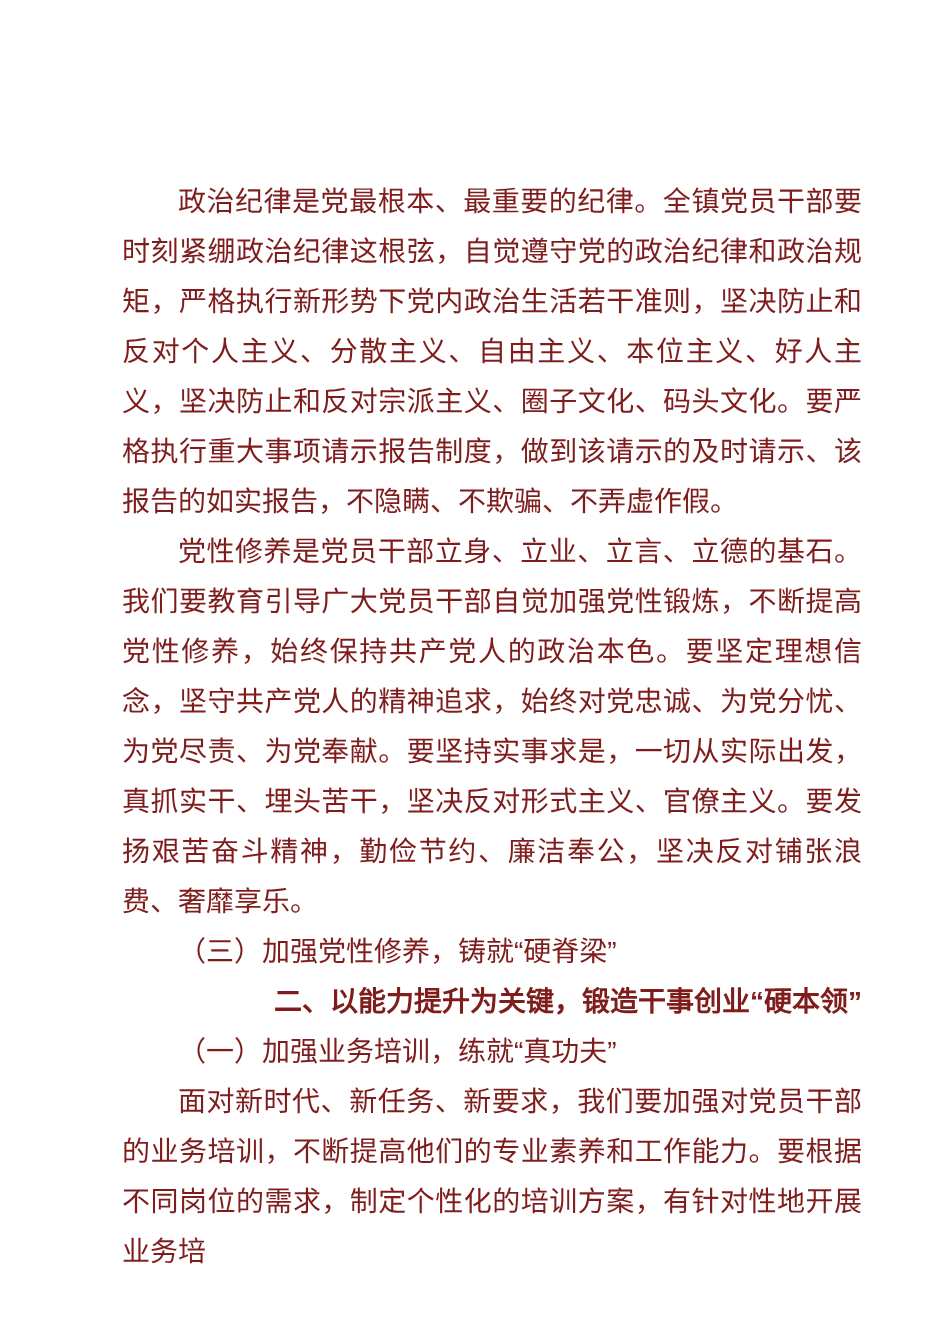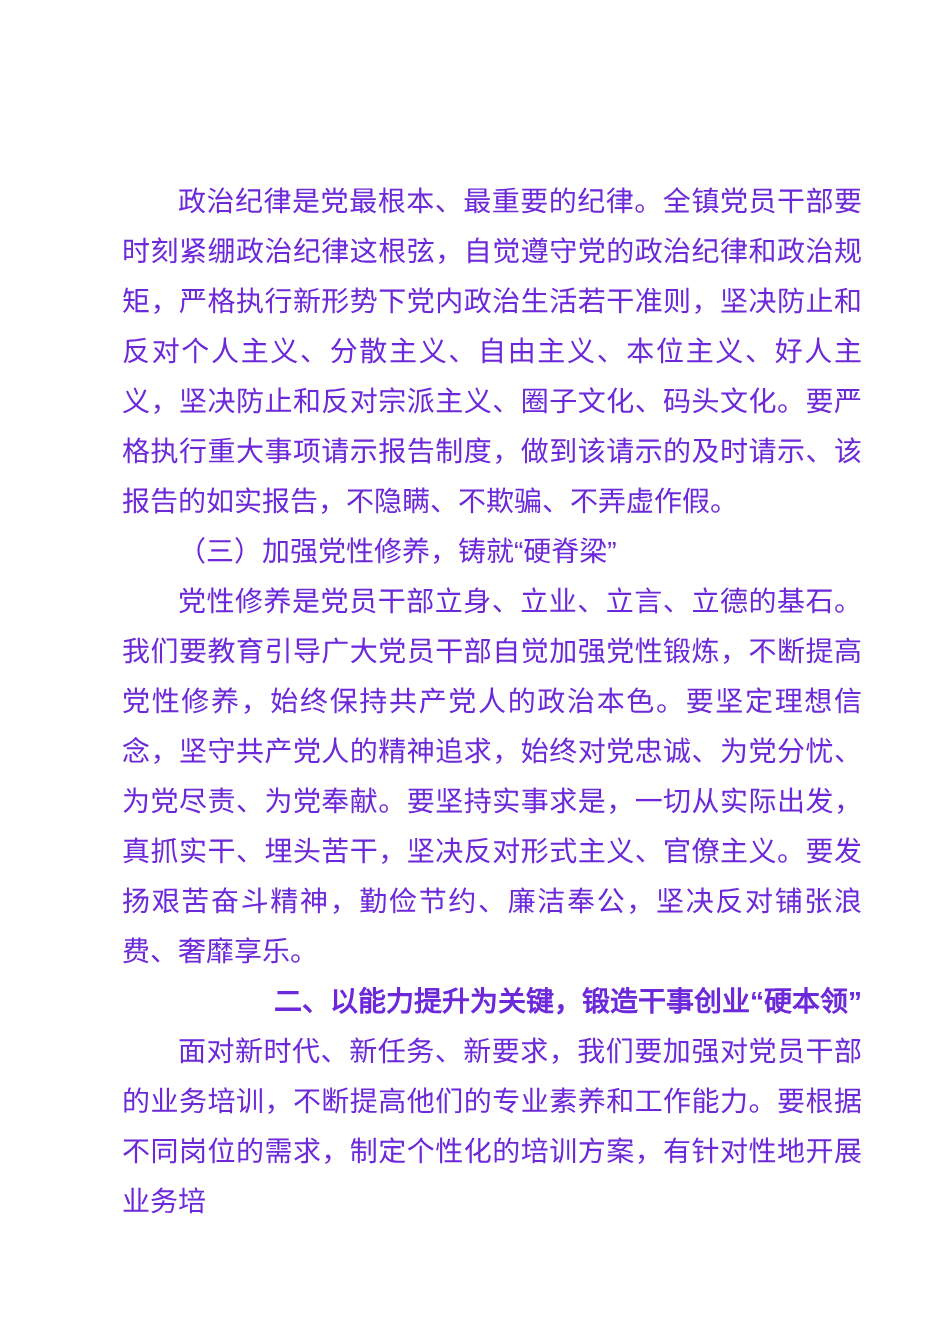--- a/index.html
+++ b/index.html
@@ -6,21 +6,21 @@
     margin: 0;
     padding: 0;
     background: #ffffff;
   }
   .page {
     position: relative;
     box-sizing: border-box;
     width: 950px;
     height: 1344px;
     background: #ffffff;
-    color: #6d28d9;
+    color: #7f1d1d;
     padding: 177px 88px 0 122px;
     overflow: hidden;
     font-family: "Liberation Sans", "DejaVu Sans", sans-serif;
   }
   .para {
     margin: 0;
     font-size: 28px;
     line-height: 50px;
     text-align: justify;
     text-justify: inter-ideograph;
@@ -37,21 +37,22 @@
     font-weight: 400;
     text-align: left;
   }
 </style>
 </head>
 <body>
 
 <main class="page">
   <p class="para body">政治纪律是党最根本、最重要的纪律。全镇党员干部要时刻紧绷政治纪律这根弦，自觉遵守党的政治纪律和政治规矩，严格执行新形势下党内政治生活若干准则，坚决防止和反对个人主义、分散主义、自由主义、本位主义、好人主义，坚决防止和反对宗派主义、圈子文化、码头文化。要严格执行重大事项请示报告制度，做到该请示的及时请示、该报告的如实报告，不隐瞒、不欺骗、不弄虚作假。</p>
 
+  <p class="para body">党性修养是党员干部立身、立业、立言、立德的基石。我们要教育引导广大党员干部自觉加强党性锻炼，不断提高党性修养，始终保持共产党人的政治本色。要坚定理想信念，坚守共产党人的精神追求，始终对党忠诚、为党分忧、为党尽责、为党奉献。要坚持实事求是，一切从实际出发，真抓实干、埋头苦干，坚决反对形式主义、官僚主义。要发扬艰苦奋斗精神，勤俭节约、廉洁奉公，坚决反对铺张浪费、奢靡享乐。</p>
+
   <p class="para subheading">（三）加强党性修养，铸就“硬脊梁”</p>
-
-  <p class="para body">党性修养是党员干部立身、立业、立言、立德的基石。我们要教育引导广大党员干部自觉加强党性锻炼，不断提高党性修养，始终保持共产党人的政治本色。要坚定理想信念，坚守共产党人的精神追求，始终对党忠诚、为党分忧、为党尽责、为党奉献。要坚持实事求是，一切从实际出发，真抓实干、埋头苦干，坚决反对形式主义、官僚主义。要发扬艰苦奋斗精神，勤俭节约、廉洁奉公，坚决反对铺张浪费、奢靡享乐。</p>
 
   <p class="para heading">二、以能力提升为关键，锻造干事创业“硬本领”</p>
 
+  <p class="para subheading">（一）加强业务培训，练就“真功夫”</p>
 
   <p class="para body">面对新时代、新任务、新要求，我们要加强对党员干部的业务培训，不断提高他们的专业素养和工作能力。要根据不同岗位的需求，制定个性化的培训方案，有针对性地开展业务培</p>
 </main>
 
 </body></html>

